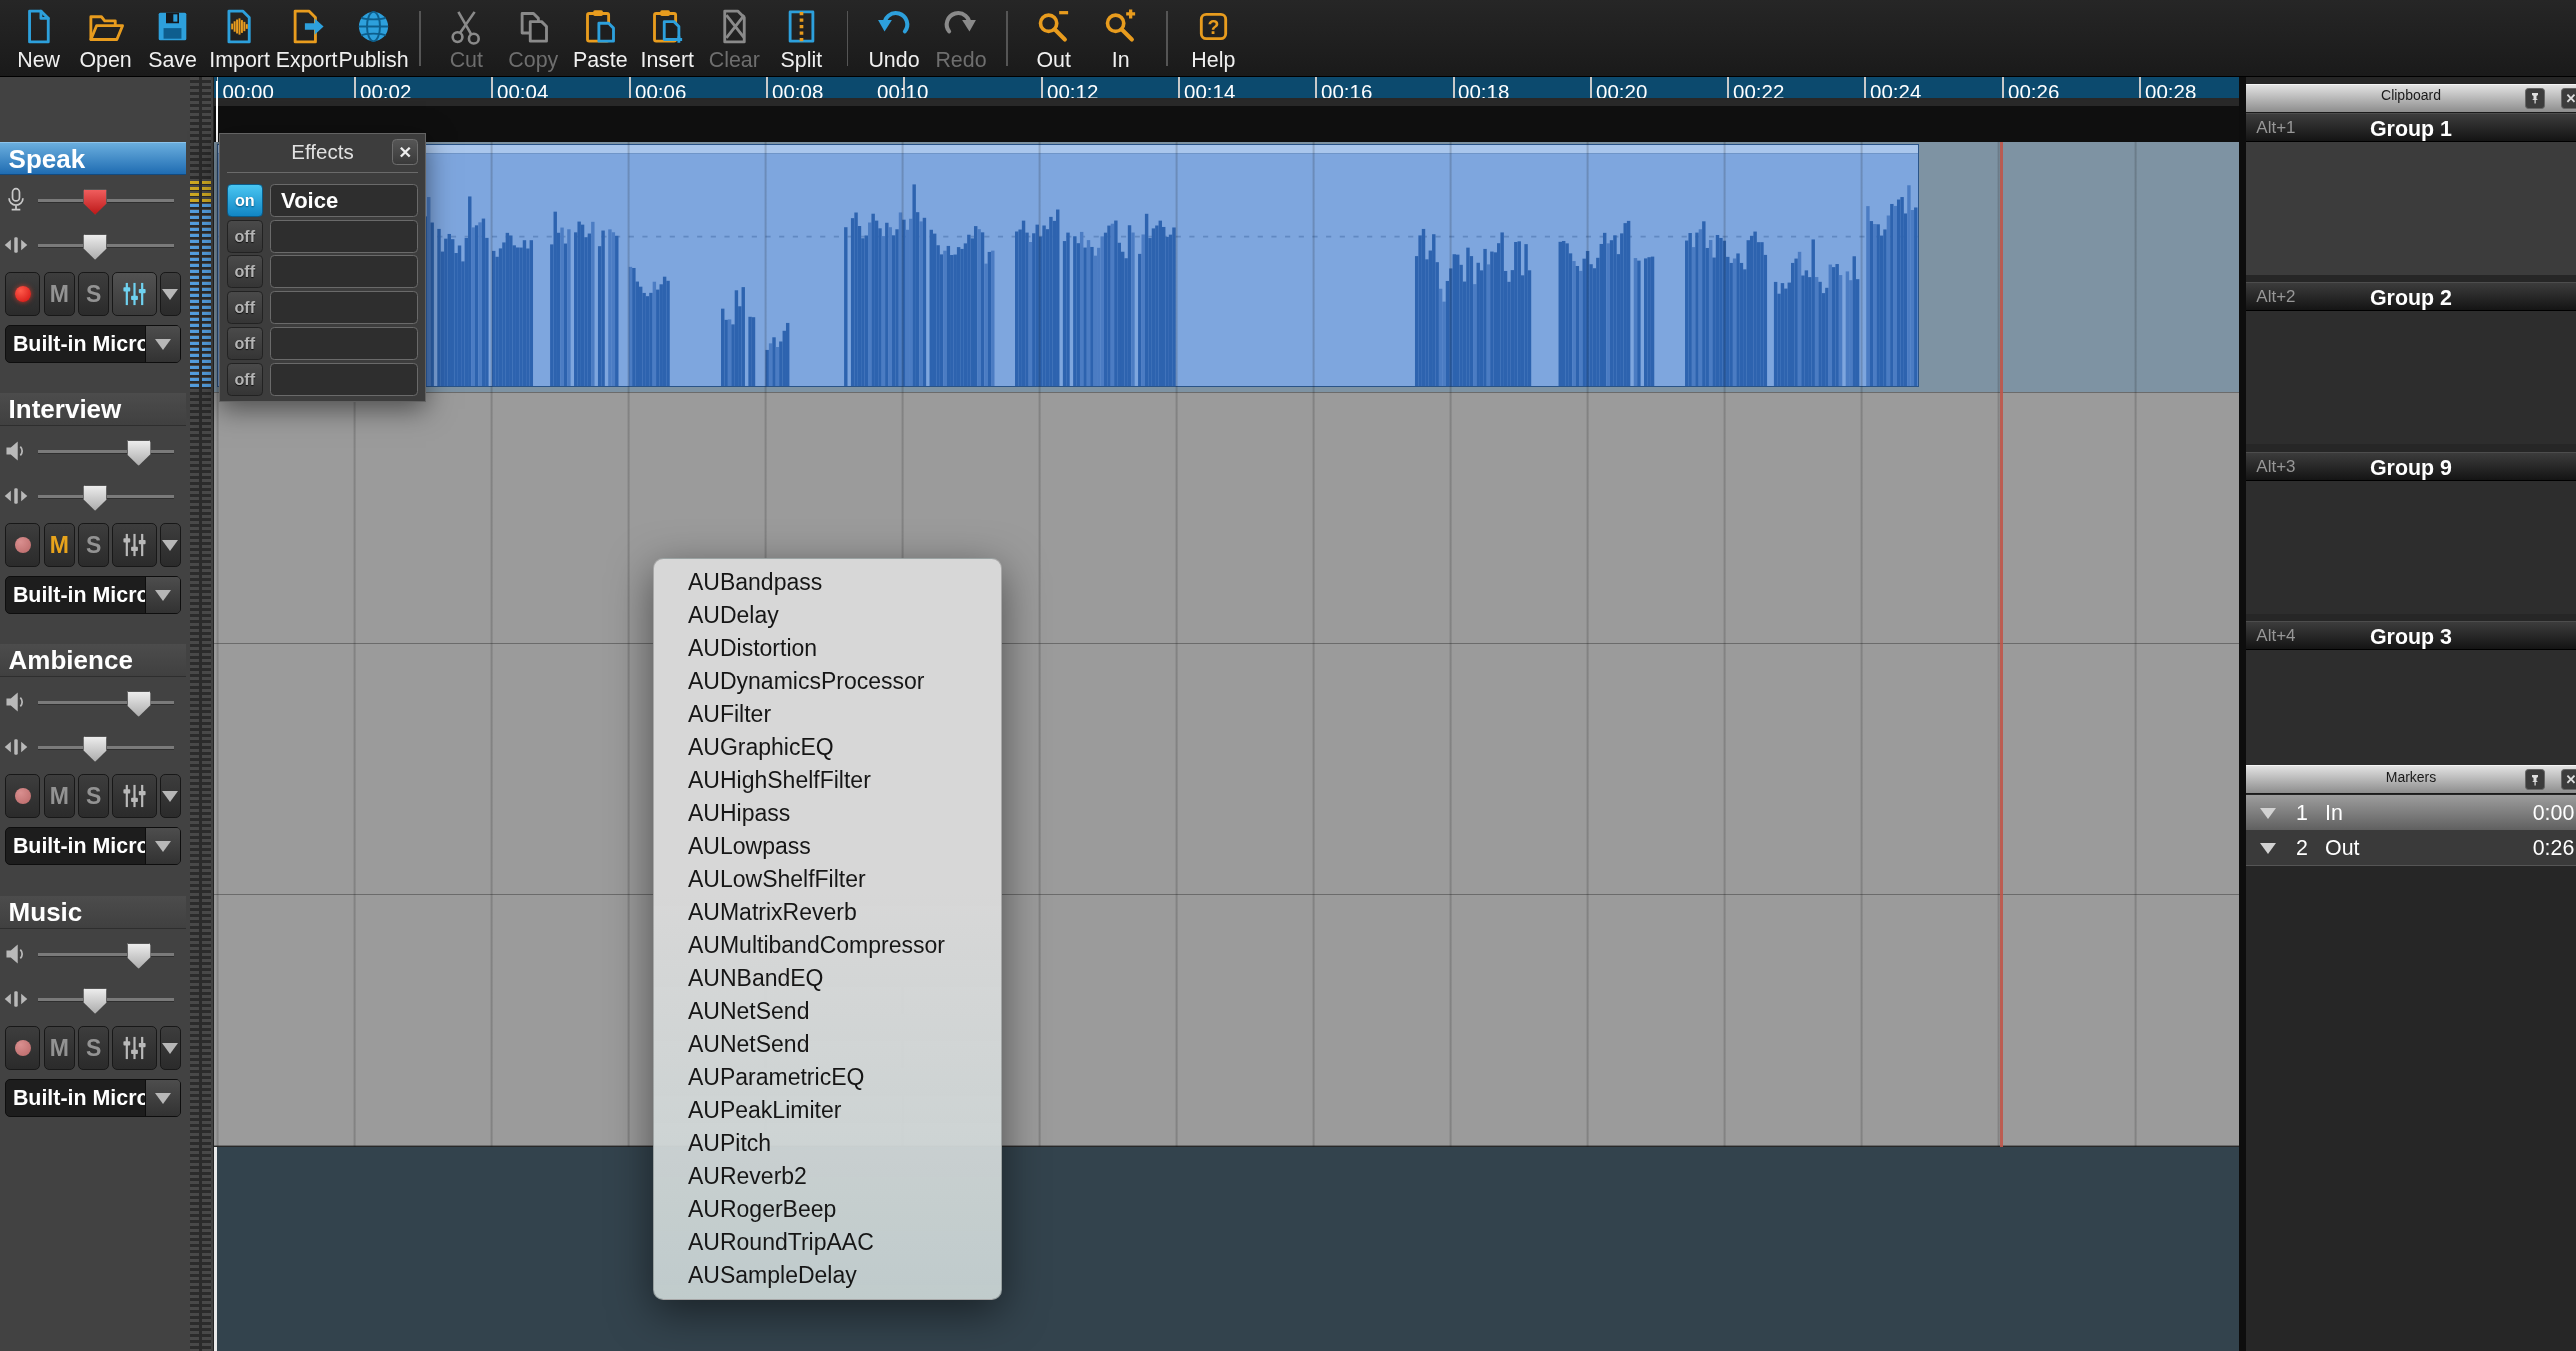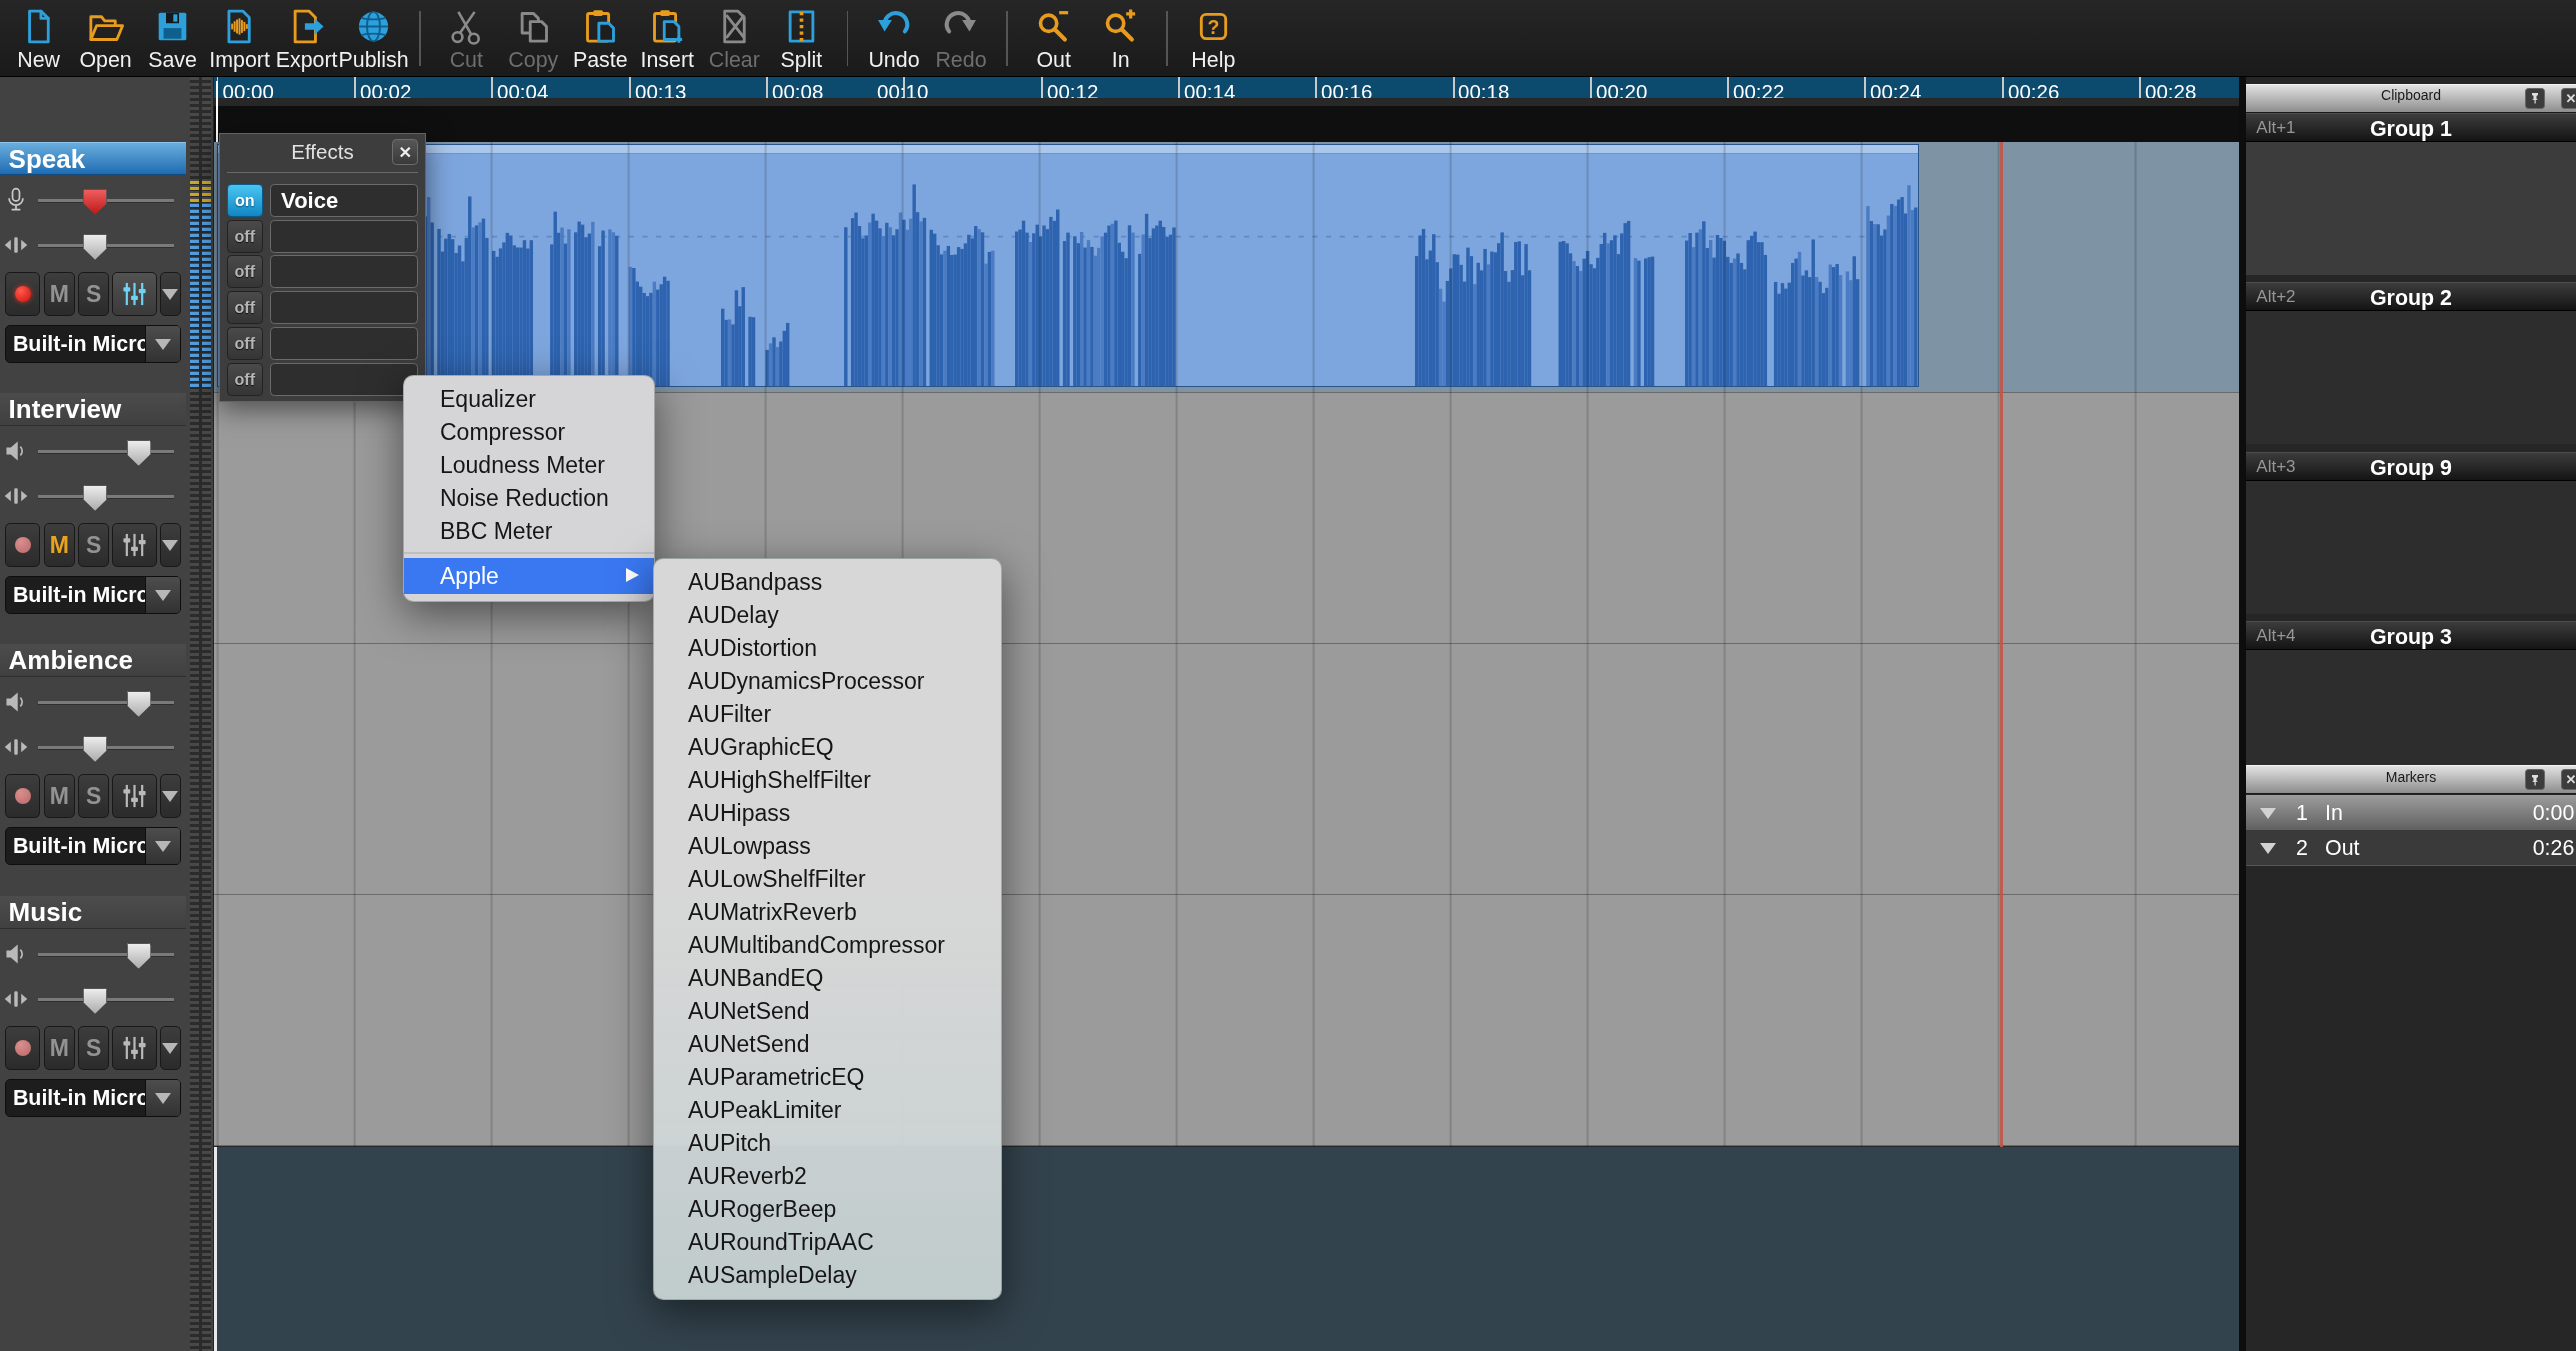--- a/index.html
+++ b/index.html
@@ -310,21 +310,21 @@
     </div>
 
   <div class="ruler" id="ruler">
       <div class="tick" style="left: 2.6px;"></div>
       <div class="tlabel" style="left: 8.6px;">00:00</div>
       <div class="tick" style="left: 140px;"></div>
       <div class="tlabel" style="left: 146px;">00:02</div>
       <div class="tick" style="left: 277px;"></div>
       <div class="tlabel" style="left: 283px;">00:04</div>
       <div class="tick" style="left: 415px;"></div>
-      <div class="tlabel" style="left: 421px;">00:13</div>
+      <div class="tlabel" style="left: 421px;">00:06</div>
       <div class="tick" style="left: 552px;"></div>
       <div class="tlabel" style="left: 558px;">00:08</div>
       <div class="tick" style="left: 689px;"></div>
       <div class="tlabel" style="left: 663px;">00:10</div>
       <div class="tick" style="left: 827px;"></div>
       <div class="tlabel" style="left: 833px;">00:12</div>
       <div class="tick" style="left: 964px;"></div>
       <div class="tlabel" style="left: 970px;">00:14</div>
       <div class="tick" style="left: 1101px;"></div>
       <div class="tlabel" style="left: 1107px;">00:16</div>
@@ -957,29 +957,20 @@
           <div class="fxtoggle off">off</div>
           <div class="fxfield"></div>
         </div>
         <div class="fxrow" style="top: 229px;">
           <div class="fxtoggle off">off</div>
           <div class="fxfield"></div>
         </div>
       </div>
   </div>
 
-  <div class="menu" id="ctxmenu" style="left:403px;top:375px;width:250px;">
-      <div class="mitem">Equalizer</div>
-      <div class="mitem">Compressor</div>
-      <div class="mitem">Loudness Meter</div>
-      <div class="mitem">Noise Reduction</div>
-      <div class="mitem">BBC Meter</div>
-      <div class="msep"></div>
-      <div class="mitem hl">Apple<div class="subarrow"></div></div>
-    </div>
   <div class="menu submenu" id="applemenu" style="left:653px;top:558px;width:347px;">
       <div class="mitem">AUBandpass</div>
       <div class="mitem">AUDelay</div>
       <div class="mitem">AUDistortion</div>
       <div class="mitem">AUDynamicsProcessor</div>
       <div class="mitem">AUFilter</div>
       <div class="mitem">AUGraphicEQ</div>
       <div class="mitem">AUHighShelfFilter</div>
       <div class="mitem">AUHipass</div>
       <div class="mitem">AULowpass</div>

